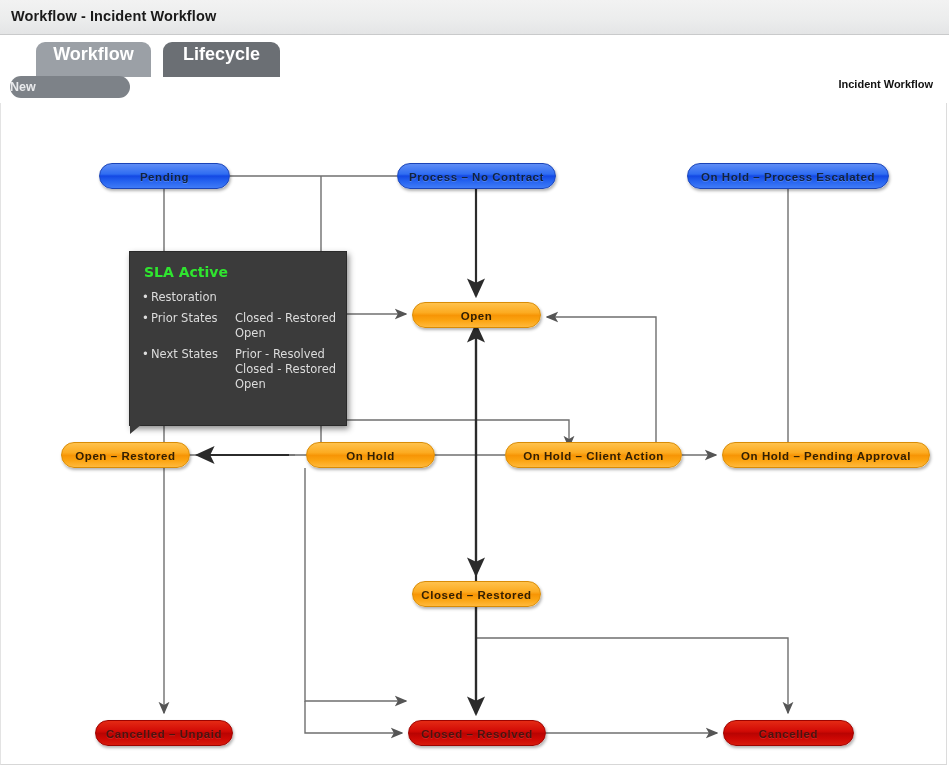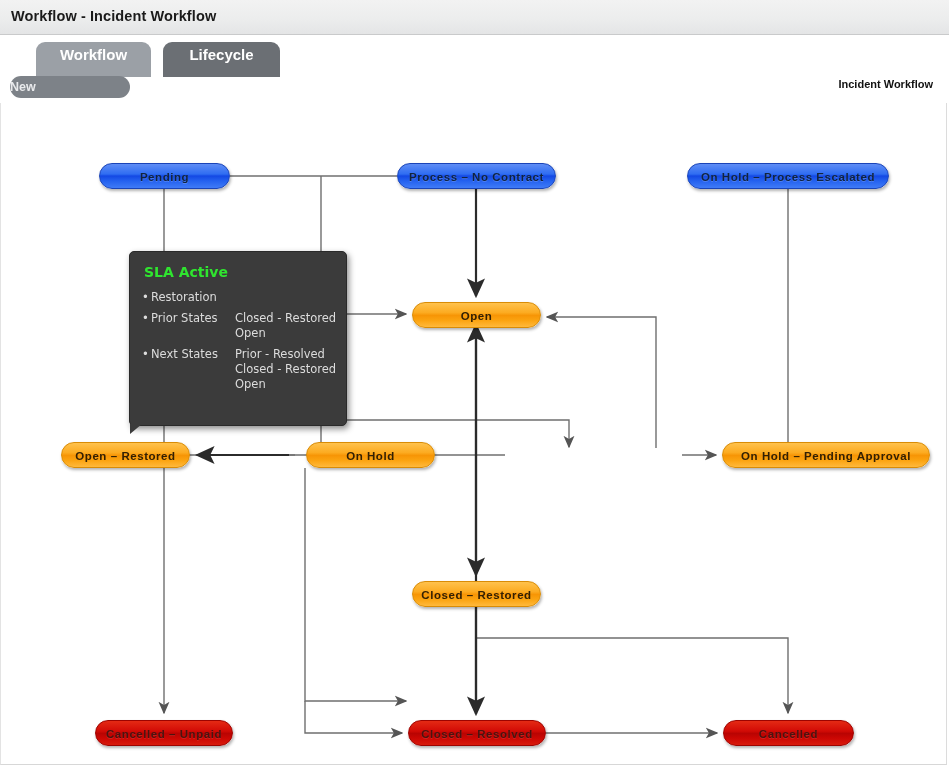--- a/index.html
+++ b/index.html
@@ -23,21 +23,21 @@
     letter-spacing:.1px;
   }
   
   #tabstrip{
     position:absolute;left:0;top:36px;width:949px;height:36px;
     background:#ffffff;
   }
   .tab{
     position:absolute;top:6px;height:35px;
     border-radius:9px 9px 0 0;
-    color:#ffffff;font-size:15px;font-weight:bold;
+    color:#ffffff;font-size:18px;font-weight:bold;
     text-align:center;line-height:25px;
     cursor:pointer;user-select:none;
   }
   .tab.inactive{background:#9ba0a6;}
   .tab.active{background:#6b6f74;}
   #tab-workflow{left:36px;width:115px;}
   #tab-lifecycle{left:163px;width:117px;}
   #tabrule{
     position:absolute;left:16px;top:69px;width:917px;height:4px;
     background:#9ba0a6;
@@ -97,21 +97,21 @@
     background:linear-gradient(to bottom,#e42a14 0%,#d20b06 42%,#b90402 52%,#cc0703 72%,#d81a0c 100%);
     color:#4a1410;
     border:1px solid #9d0300;
     text-shadow:0 1px 0 rgba(255,255,255,.10);
   }
   
   #tooltip{
     position:absolute;
     background:#3b3b3b;
     border:1px solid #2a2a2a;
-    border-radius:5px;
+    border-radius:0;
     box-shadow:2px 3px 6px rgba(0,0,0,.45);
     z-index:9;
     box-sizing:border-box;
     padding:10px 12px 12px 12px;
   }
   #tooltip-title{
     color:#2fe52f;font-size:14px;font-weight:bold;
     font-family:"DejaVu Sans", sans-serif;
     margin:2px 0 10px 2px;
   }
@@ -212,20 +212,21 @@
   </svg>
 
   <div class="node blue" style="left:98px;top:60px;width:131px;">Pending</div>
   <div class="node blue" style="left:396px;top:60px;width:159px;">Process – No Contract</div>
   <div class="node blue" style="left:686px;top:60px;width:202px;">On Hold – Process Escalated</div>
 
   <div class="node orange" style="left:411px;top:199px;width:129px;">Open</div>
 
   <div class="node orange" style="left:60px;top:339px;width:129px;">Open – Restored</div>
   <div class="node orange" style="left:305px;top:339px;width:129px;">On Hold</div>
+  <div class="node orange" style="left:504px;top:339px;width:177px;">On Hold – Client Action</div>
   <div class="node orange" style="left:721px;top:339px;width:208px;">On Hold – Pending Approval</div>
 
   <div class="node orange" style="left:411px;top:478px;width:129px;">Closed – Restored</div>
 
   <div class="node red" style="left:94px;top:617px;width:138px;">Cancelled – Unpaid</div>
   <div class="node red" style="left:407px;top:617px;width:138px;">Closed – Resolved</div>
   <div class="node red" style="left:722px;top:617px;width:131px;">Cancelled</div>
 
   <div id="tooltip" style="left:128px;top:148px;width:218px;height:175px;">
     <div id="tooltip-title">SLA Active</div>

